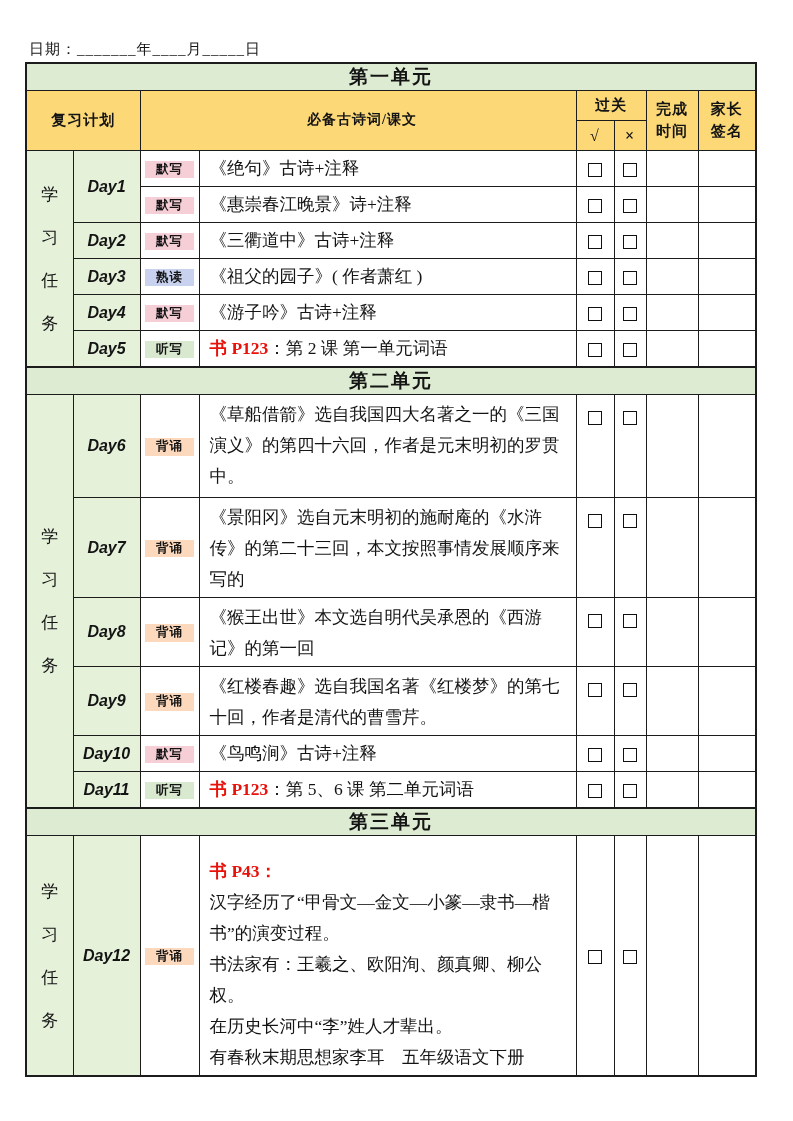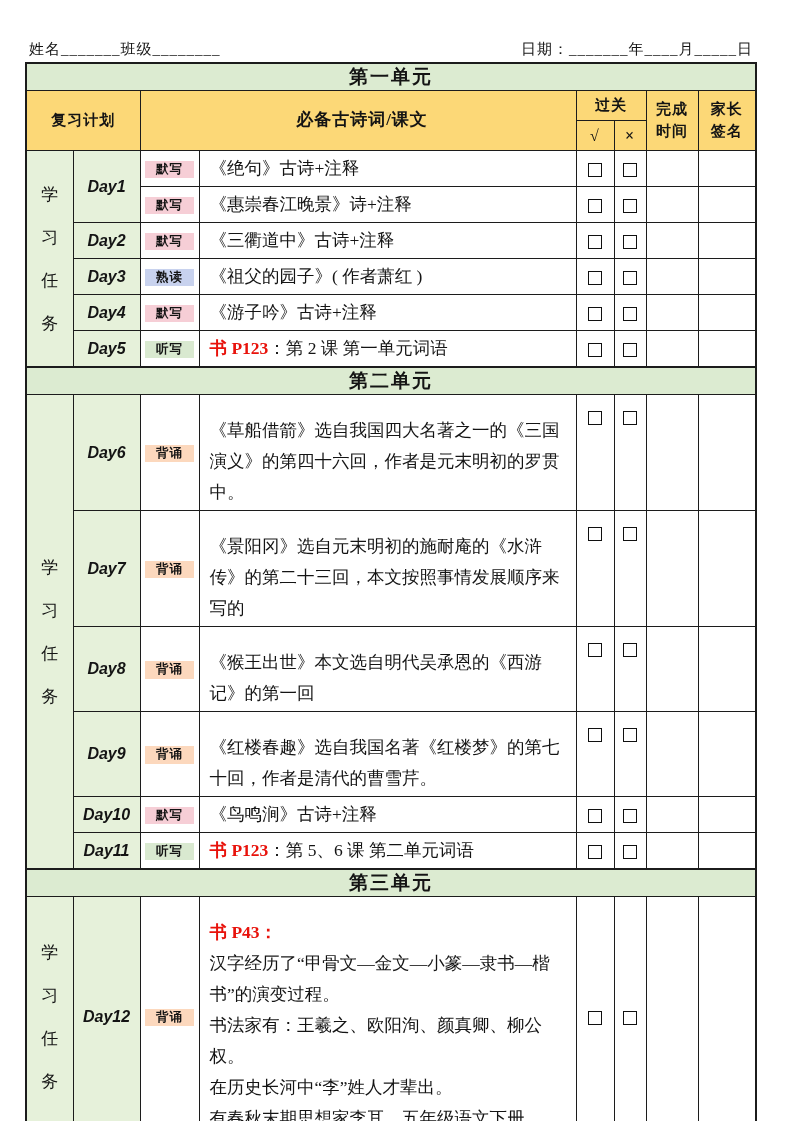--- a/index.html
+++ b/index.html
@@ -28,21 +28,21 @@
   table{border-collapse:collapse;table-layout:fixed;width:730px;border:2px solid var(--line);}
   td{border:1px solid var(--line);padding:0;vertical-align:middle;overflow:hidden;}
   tr.bar td{
     background:var(--bar);text-align:center;font-weight:bold;font-size:19px;
     border-top-width:2px;letter-spacing:2px;
   }
   td.hdr{
     background:var(--hdr);font-weight:bold;text-align:center;
     font-size:15px;line-height:1.45;letter-spacing:1px;
   }
-  td.hdr-big{font-size:17px;padding-left:8px;}
+  td.hdr-big{font-size:14px;padding-left:8px;}
   td.hdr-mark{font-size:16px;line-height:1;}
   td.task-cell{background:var(--cellg);}
   .task-wrap{
     display:flex;flex-direction:column;align-items:center;justify-content:center;
     gap:20px;font-size:17px;
   }
   td.day-cell{
     background:var(--cellg);text-align:center;
     font-family:"Liberation Sans","DejaVu Sans",sans-serif;
     font-weight:bold;font-style:italic;font-size:16px;
@@ -52,31 +52,30 @@
     display:inline-block;padding:1px 11px;font-size:12.5px;font-weight:bold;
     line-height:1.25;letter-spacing:1px;
   }
   td.content-cell{font-size:17.5px;line-height:31px;padding:2px 8px 2px 10px;}
   .red{color:var(--red);font-weight:bold;}
   td.cb-cell{text-align:center;}
   .checkbox{
     display:inline-block;width:14px;height:14px;border:1.5px solid #101010;
     background:#fff;vertical-align:middle;
   }
-  tr.top td.content-cell{vertical-align:top;padding-top:20px;}
+  tr.top td.content-cell{vertical-align:top;padding-top:4px;}
   tr.top td.cb-cell{vertical-align:top;padding-top:13px;}
   tr.ctop td.content-cell{vertical-align:top;padding-top:20px;}
 </style>
 </head>
 <body>
 
 <div class="sheet">
 
   <div class="info-line">
-    <span>姓名_______班级________</span>
     <span>日期：_______年____月_____日</span>
   </div>
 
   <table>
     <colgroup>
       <col style="width:47px">
         <col style="width:67px">
         <col style="width:59px">
       <col style="width:377px">
         <col style="width:38px">

